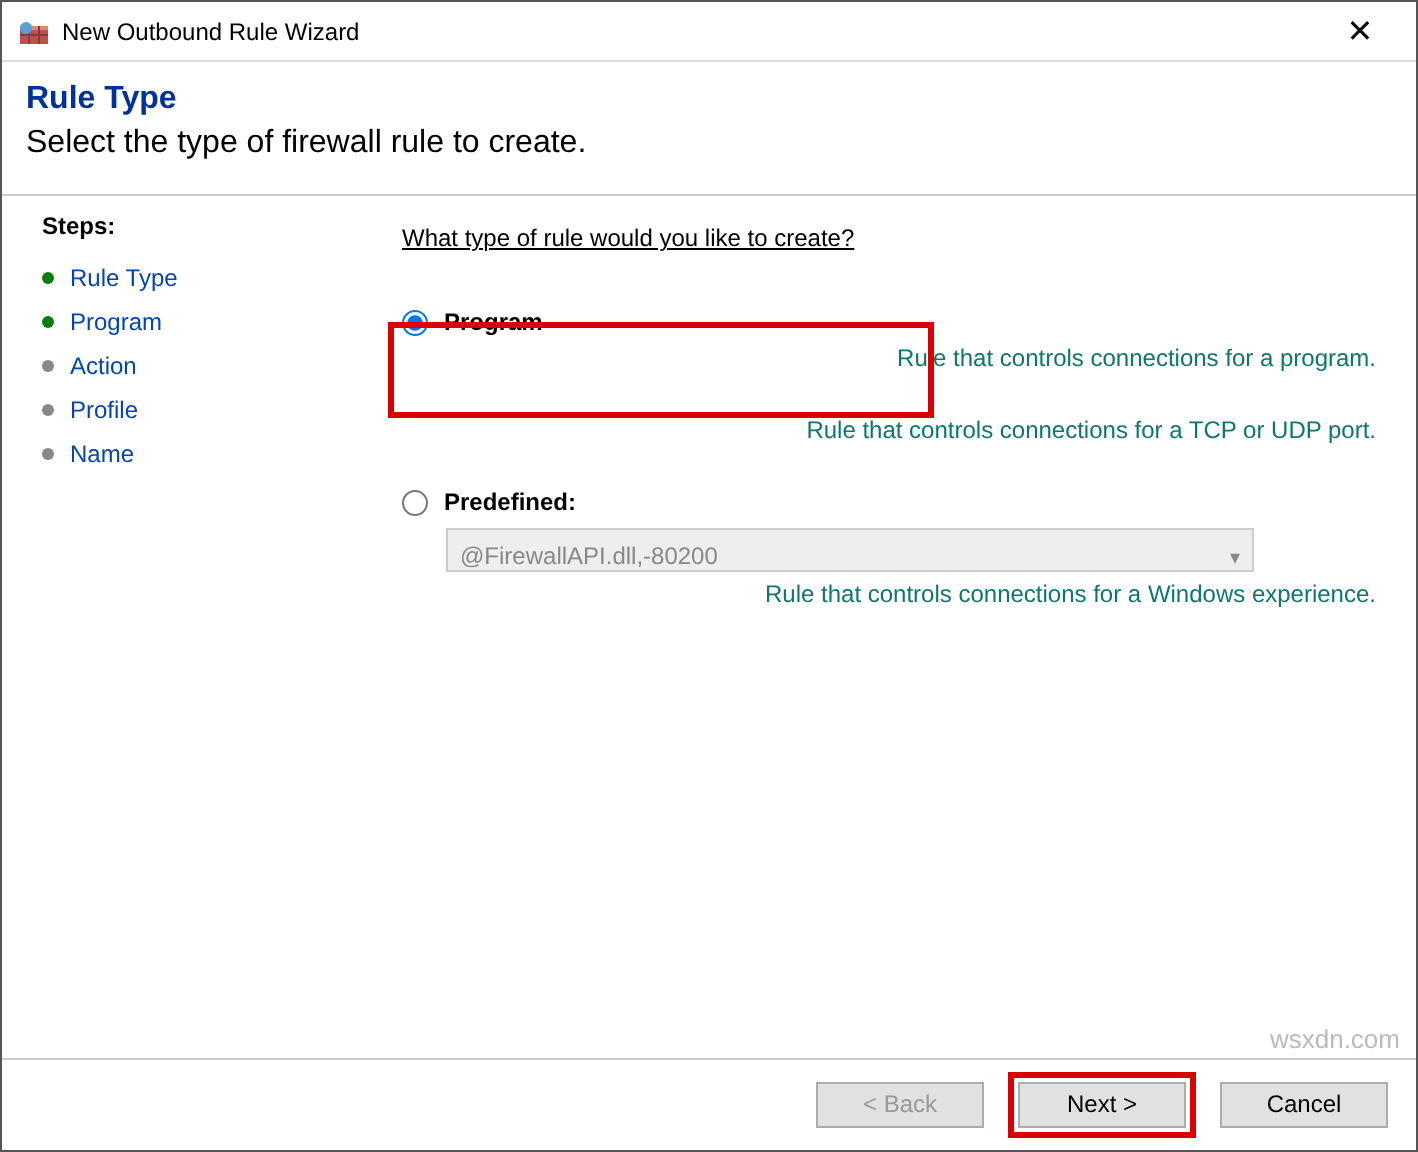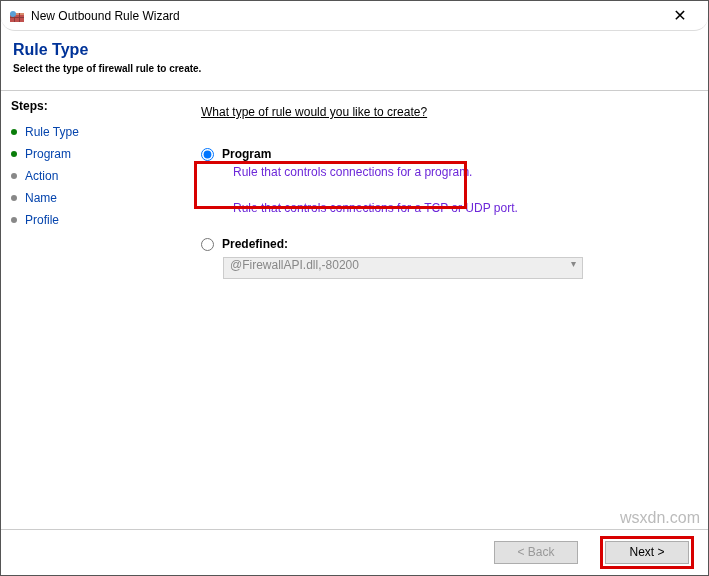--- a/index.html
+++ b/index.html
@@ -14,68 +14,67 @@
       display: flex;
       flex-direction: column;
       position: relative;
     }
     .titlebar {
       height: 30px;
       display: flex;
       align-items: center;
       padding: 0 8px;
       border-bottom: 1px solid #ddd;
-      border-radius: 14px;
     }
     .titlebar .icon { width: 16px; height: 16px; margin-right: 6px; }
     .titlebar .title { flex: 1; font-size: 12px; }
     .titlebar .close { width: 40px; text-align: center; font-size: 16px; cursor: pointer; }
     .header { padding: 10px 12px 8px 12px; }
     .header h1 { font-size: 16px; font-weight: bold; color: #003399; margin-bottom: 4px; }
-    .header .sub { font-size: 10px; color: #000; font-weight: bold; }
+    .header .sub { font-size: 16px; color: #000; }
     .divider { height: 1px; background: #ccc; margin-top: 8px; }
     .main { flex: 1; display: flex; overflow: hidden; }
-    .sidebar { width: 160px; padding: 8px 10px; }
+    .sidebar { width: 160px; padding: 8px 20px; }
     .sidebar .heading { font-weight: bold; margin-bottom: 8px; }
     .step { display: flex; align-items: center; padding: 4px 0; cursor: pointer; }
     .step .bullet { width: 6px; height: 6px; border-radius: 50%; background: #0a7d0a; margin-right: 8px; }
     .step.dim .bullet { background: #888; }
     .step .label { color: #0645AD; font-size: 12px; }
     .content { flex: 1; padding: 14px 20px 10px 40px; position: relative; }
     .prompt { margin-bottom: 28px; text-decoration: underline; }
     .opt { margin-bottom: 22px; padding-left: 0; }
     .opt .row { display: flex; align-items: center; }
     .opt .row input[type=radio] { margin-right: 8px; }
     .opt .name { font-weight: bold; font-size: 12px; }
-    .opt .desc { margin-left: 32px; margin-top: 4px; font-size: 12px; color: #6d28d9; }
+    .opt .desc { margin-left: 22px; margin-top: 4px; font-size: 12px; color: #0f766e; text-align: right; }
     .opt .dropdown {
-      margin-left: 22px; margin-top: 6px; width: 360px; height: 22px;
+      margin-left: 22px; margin-top: 6px; width: 404px; height: 22px;
       background: #eee; border: 1px solid #ccc; color: #888;
-      display: flex; align-items: flex-start; padding: 0 6px; position: relative;
+      display: flex; align-items: flex-end; padding: 0 6px; position: relative;
       font-size: 12px;
     }
     .opt .dropdown .chev { position: absolute; right: 6px; color: #888; font-size: 10px; }
     .hili1 { position: absolute; border: 3px solid #d80000; pointer-events: none; }
     .highlight-program { left: 193px; top: 160px; width: 273px; height: 48px; }
     .footer {
       height: 46px; border-top: 1px solid #ccc;
       display: flex; justify-content: flex-end; align-items: center;
-      gap: 22px; padding: 0 14px; position: relative;
+      gap: 12px; padding: 0 14px; position: relative;
     }
     .btn {
       min-width: 84px; height: 23px;
       background: #e1e1e1; border: 1px solid #adadad;
       font-size: 12px; text-align: center; line-height: 21px;
       cursor: pointer;
     }
     .btn.disabled { color: #999; cursor: default; }
     .highlight-next { border: 3px solid #d80000; padding: 2px; }
     .watermark {
       position: absolute; right: 8px; bottom: 48px;
-      font-size: 16px; color: #bbb; text-align: right;
+      font-size: 13px; color: #bbb; text-align: right;
     }
   </style>
 </head>
 <body>
 
 <div class="titlebar">
   <span class="icon">
     <svg viewBox="0 0 16 16" width="16" height="16">
       <rect x="1" y="5" width="14" height="9" fill="#c0504d"></rect>
       <rect x="1" y="5" width="14" height="2" fill="#d98c6c"></rect>
@@ -106,25 +105,25 @@
     <div class="step">
       <span class="bullet"></span>
       <span class="label">Program</span>
     </div>
     <div class="step dim">
       <span class="bullet"></span>
       <span class="label">Action</span>
     </div>
     <div class="step dim">
       <span class="bullet"></span>
-      <span class="label">Name</span>
+      <span class="label">Profile</span>
     </div>
     <div class="step dim">
       <span class="bullet"></span>
-      <span class="label">Profile</span>
+      <span class="label">Name</span>
     </div>
   </div>
 
   <div class="content">
     <div class="prompt">What type of rule would you like to create?</div>
 
     <div class="opt">
       <label class="row">
         <input type="radio" name="ruletype" checked="" style="">
         <span class="name">Program</span>
@@ -138,27 +137,29 @@
 
     <div class="opt">
       <label class="row">
         <input type="radio" name="ruletype" style="">
         <span class="name">Predefined:</span>
       </label>
       <div class="dropdown">
         <span>@FirewallAPI.dll,-80200</span>
         <span class="chev">▾</span>
       </div>
+      <div class="desc">Rule that controls connections for a Windows experience.</div>
     </div>
 
   </div>
 </div>
 
 <div class="hili1 highlight-program"></div>
 
 <div class="footer">
   <div class="btn disabled">&lt; Back</div>
   <div class="highlight-next">
     <div class="btn">Next &gt;</div>
   </div>
+  <div class="btn">Cancel</div>
 </div>
 
 <div class="watermark">wsxdn.com</div>
 
 </body></html>

